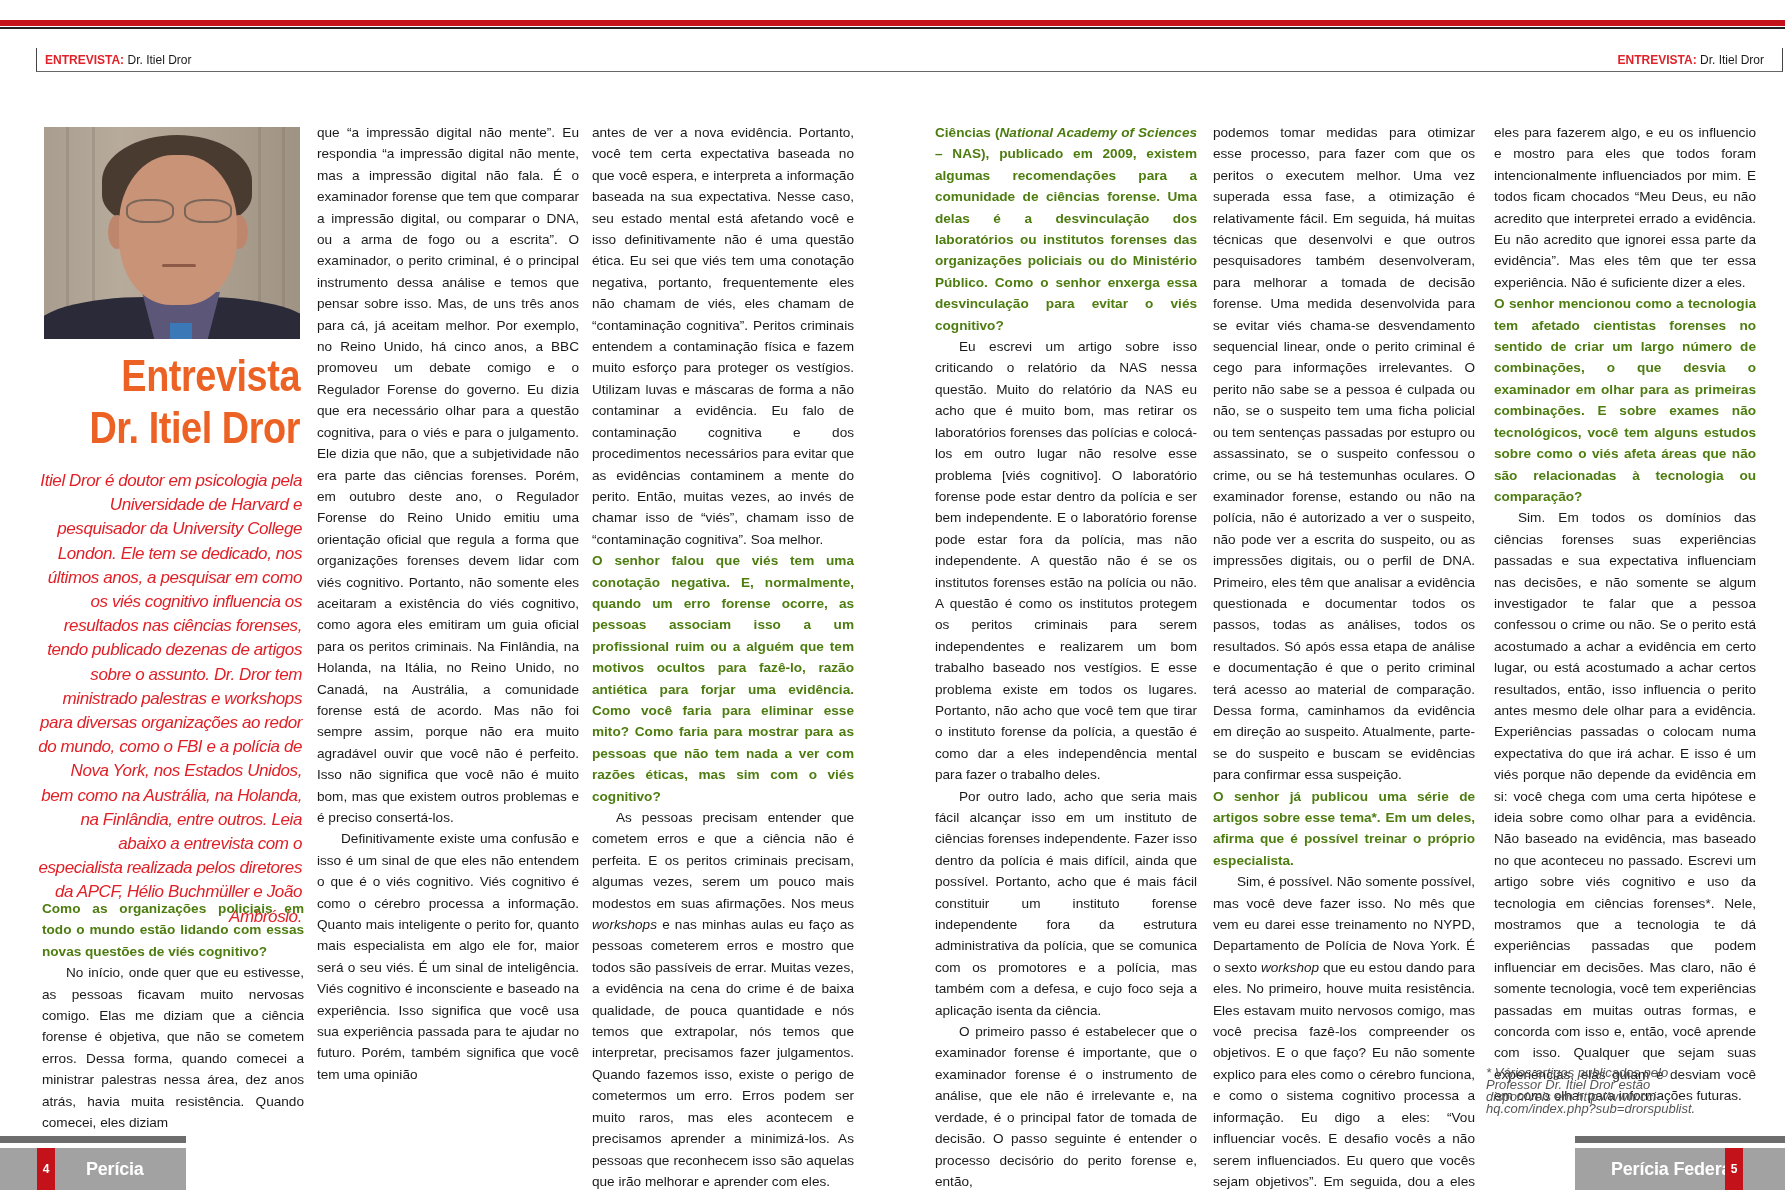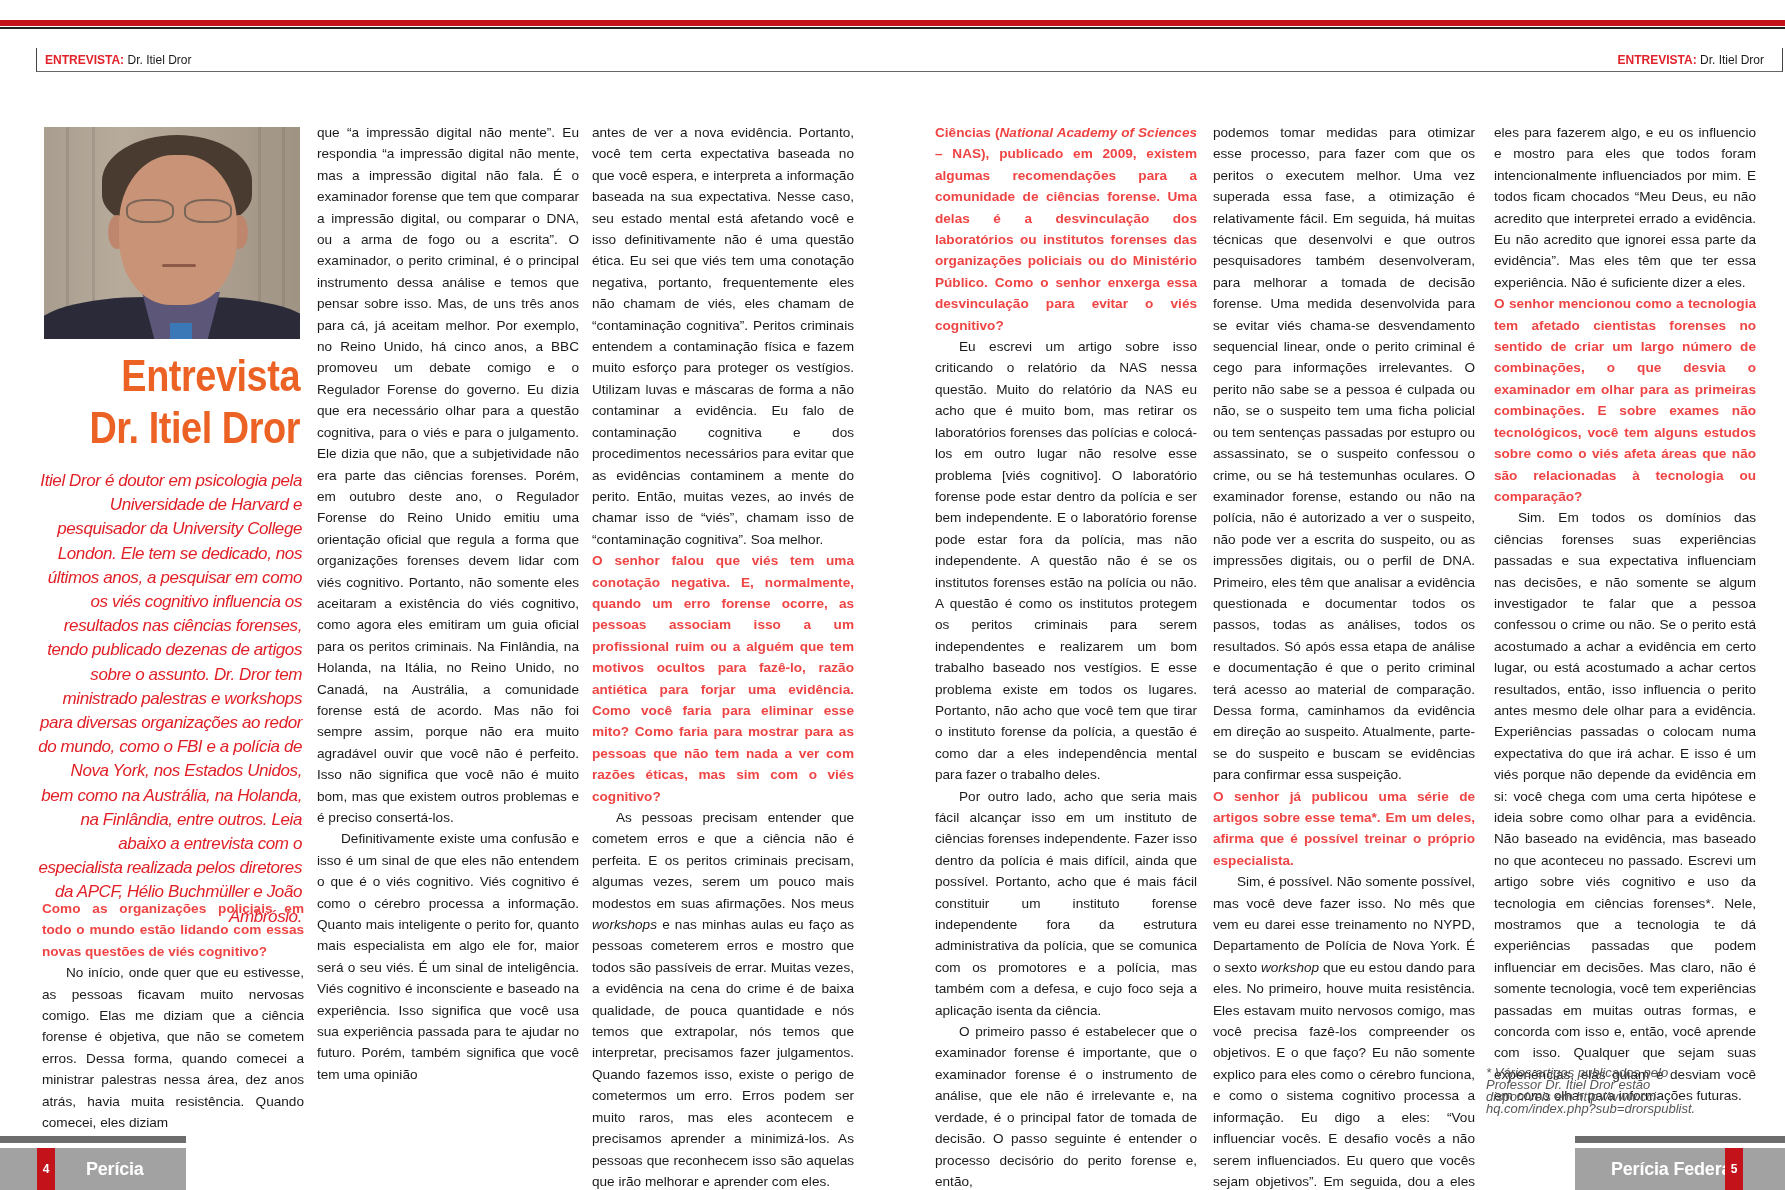--- a/index.html
+++ b/index.html
@@ -21,21 +21,21 @@
   .col { position: absolute; top: 122px; width: 262px; font-size: 13.6px; line-height: 21.4px; text-align: justify; hyphens: manual; }
   .col-1 { left: 42px; top: 898px; }
   .col-2 { left: 317px; }
   .col-3 { left: 592px; }
   .col-4 { left: 935px; }
   .col-5 { left: 1213px; }
   .col-6 { left: 1494px; }
 
   .col p { margin: 0; }
   .col p.indent { text-indent: 24px; }
-  .col p.q { font-weight: bold; color: #ef4444; }
+  .col p.q { font-weight: bold; color: #4d7c0f; }
   .col em { font-style: italic; }
 
   
   .portrait { position: absolute; left: 44px; top: 127px; width: 256px; height: 212px; overflow: hidden;
     background: linear-gradient(90deg, #a99d8f 0%, #b7ab9c 30%, #aea192 60%, #9f9384 100%); }
   .portrait .stripe { position: absolute; top: 0; width: 3px; height: 100%; background: rgba(120,108,96,0.25); }
   .portrait .hair { position: absolute; left: 58px; top: 8px; width: 150px; height: 92px; border-radius: 50% 50% 35% 35%; background: #4a3b30; }
   .portrait .face { position: absolute; left: 75px; top: 28px; width: 118px; height: 150px; border-radius: 46% 46% 44% 44%; background: #c99378; }
   .portrait .ear-l { position: absolute; left: 64px; top: 88px; width: 18px; height: 34px; border-radius: 50%; background: #be876d; }
   .portrait .ear-r { position: absolute; left: 186px; top: 88px; width: 18px; height: 34px; border-radius: 50%; background: #be876d; }

